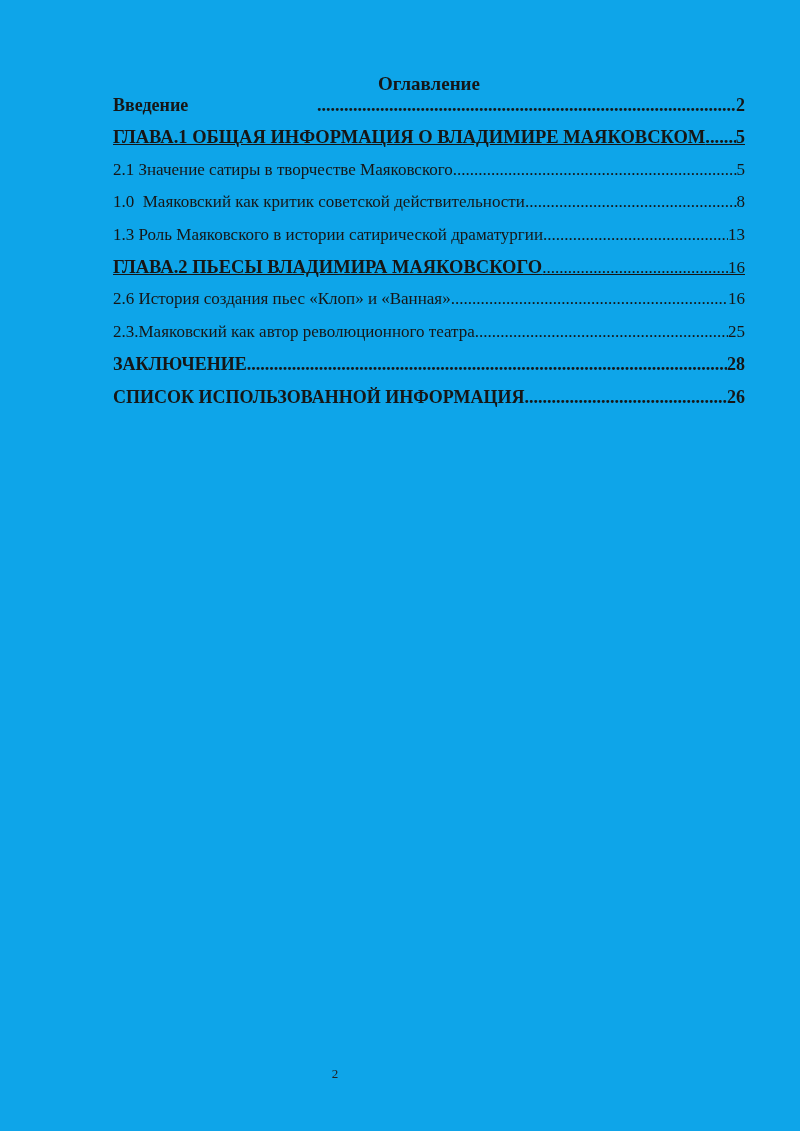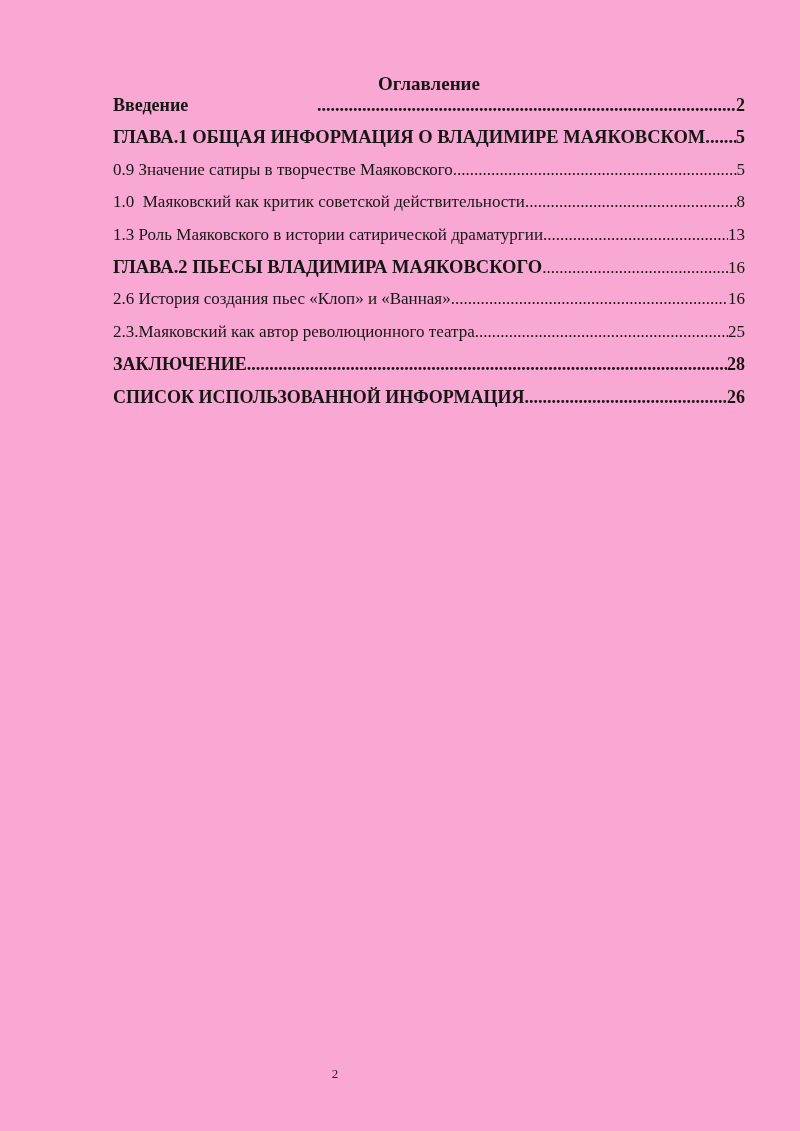--- a/index.html
+++ b/index.html
@@ -4,21 +4,21 @@
 <style>
   html, body {
     margin: 0;
     padding: 0;
     background: #ffffff;
   }
   .page {
     position: relative;
     width: 800px;
     height: 1131px;
-    background: #f9a8d4;
+    background: #0ea5e9;
     overflow: hidden;
     font-family: "Liberation Serif", "DejaVu Serif", serif;
     color: #161616;
   }
   .content {
     position: absolute;
     left: 113px;
     top: 72px;
     width: 632px;
   }
@@ -34,20 +34,21 @@
     height: 32.4px;
     font-size: 17px;
     overflow: hidden;
   }
   .toc-line.bold-all {
     font-weight: bold;
     font-size: 18px;
   }
   .toc-line.heading {
     font-size: 18.5px;
+    text-decoration: underline;
   }
   .toc-line.heading .toc-label {
     font-weight: bold;
   }
   .toc-line.heading.plain-tail .leader,
   .toc-line.heading.plain-tail .pagenum {
     font-weight: normal;
     font-size: 17px;
   }
   .toc-label {
@@ -94,21 +95,21 @@
       <span class="pagenum">2</span>
     </div>
 
     <div class="toc-line bold-all heading">
       <span class="toc-label">ГЛАВА.1 ОБЩАЯ ИНФОРМАЦИЯ О ВЛАДИМИРЕ МАЯКОВСКОМ</span>
       <span class="leader"></span>
       <span class="pagenum">5</span>
     </div>
 
     <div class="toc-line">
-      <span class="toc-label">0.9 Значение сатиры в творчестве Маяковского</span>
+      <span class="toc-label">2.1 Значение сатиры в творчестве Маяковского</span>
       <span class="leader"></span>
       <span class="pagenum">5</span>
     </div>
 
     <div class="toc-line">
       <span class="toc-label">1.0  Маяковский как критик советской действительности</span>
       <span class="leader"></span>
       <span class="pagenum">8</span>
     </div>
 

